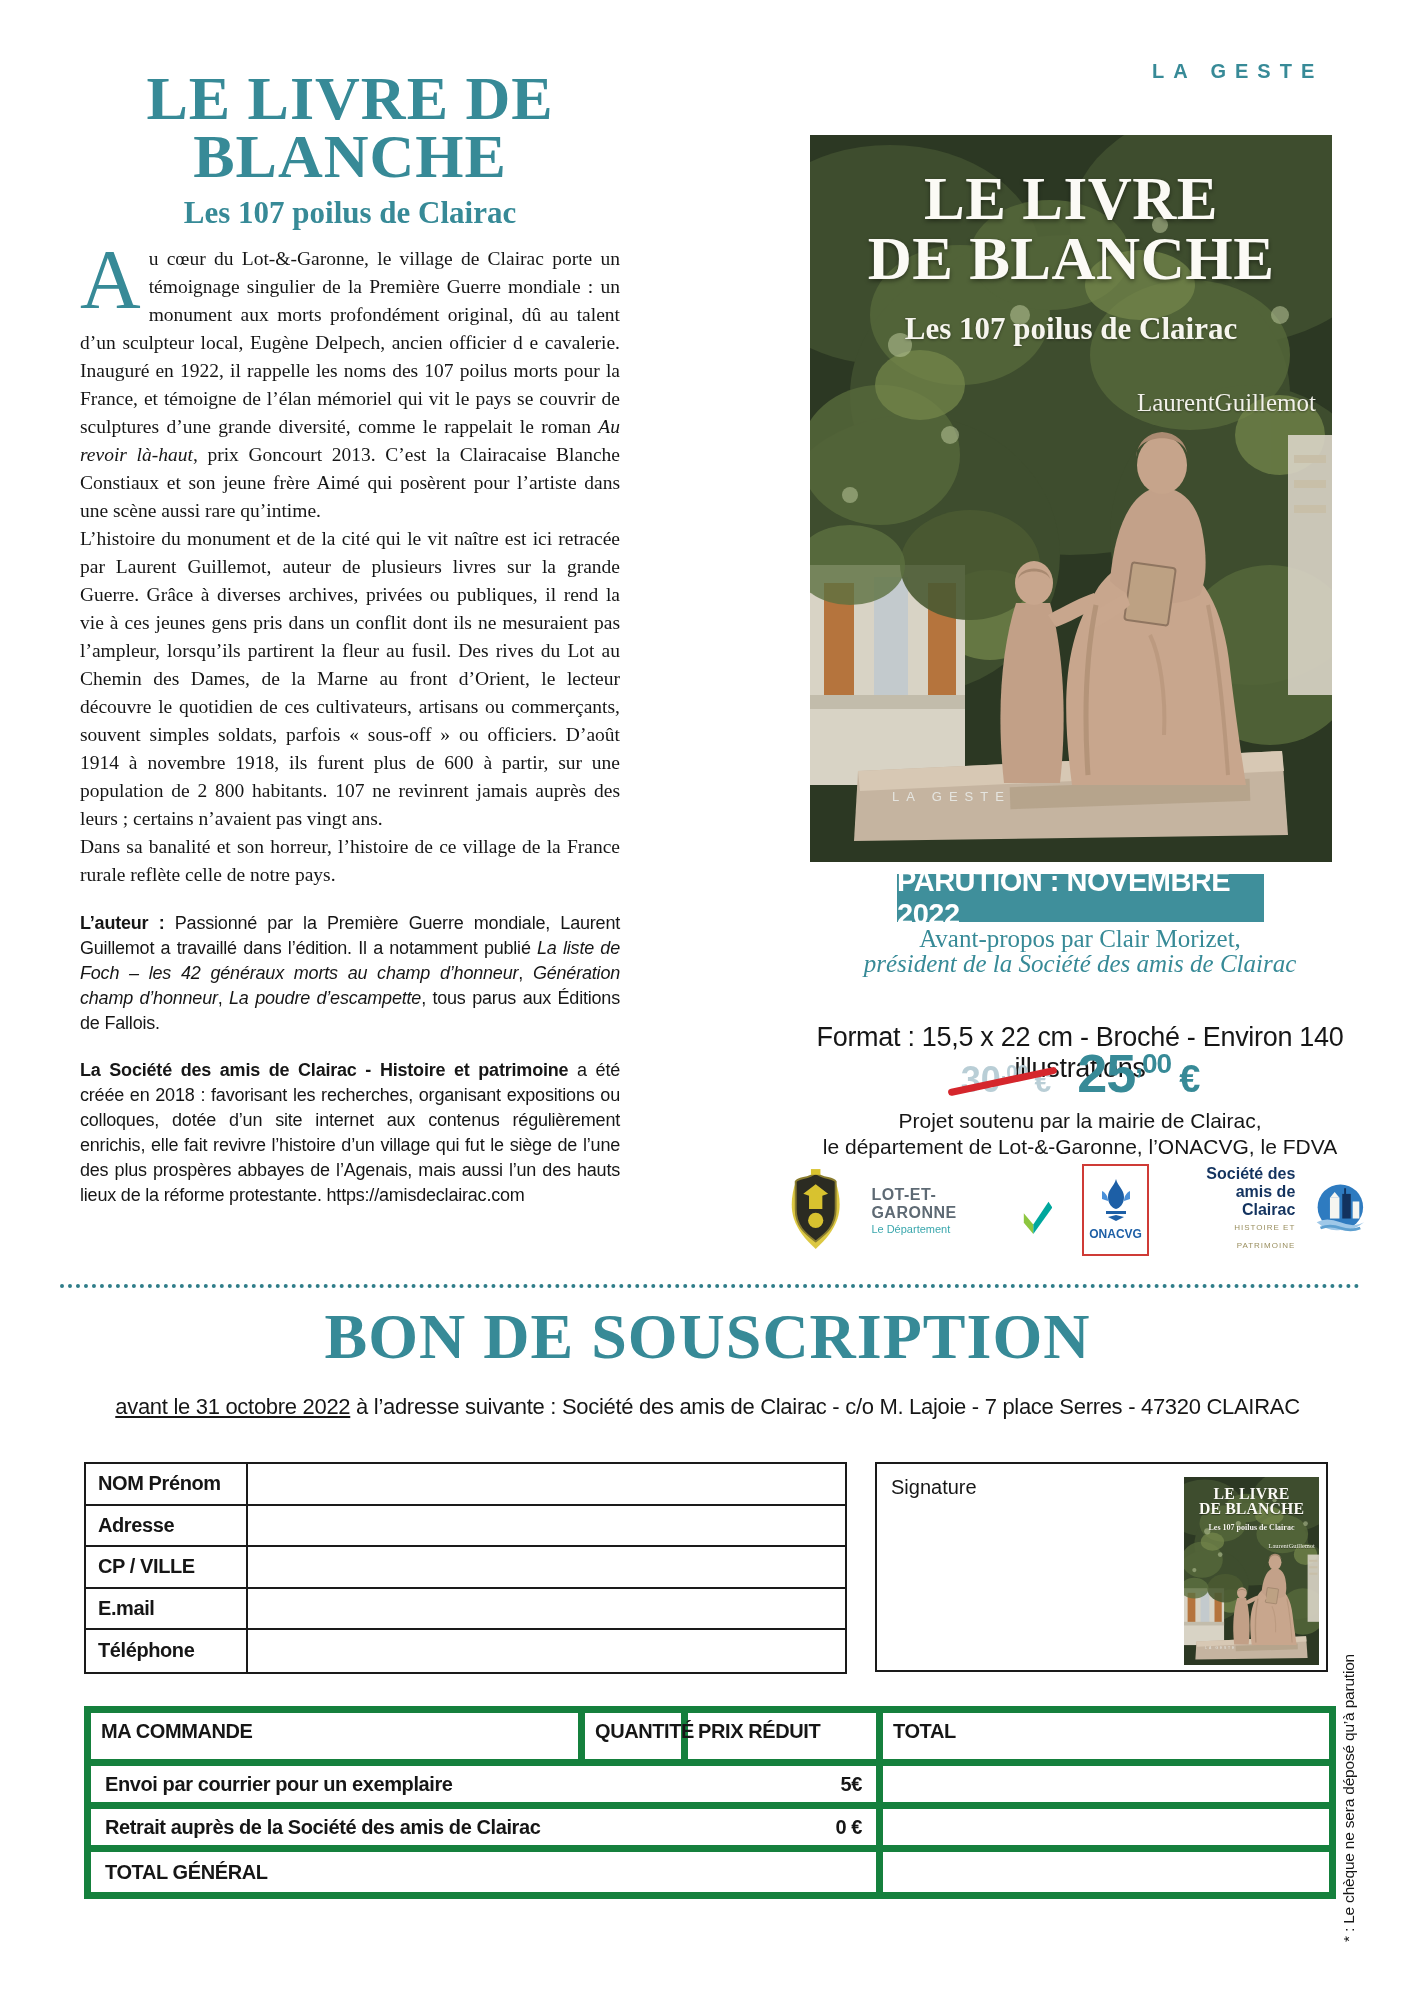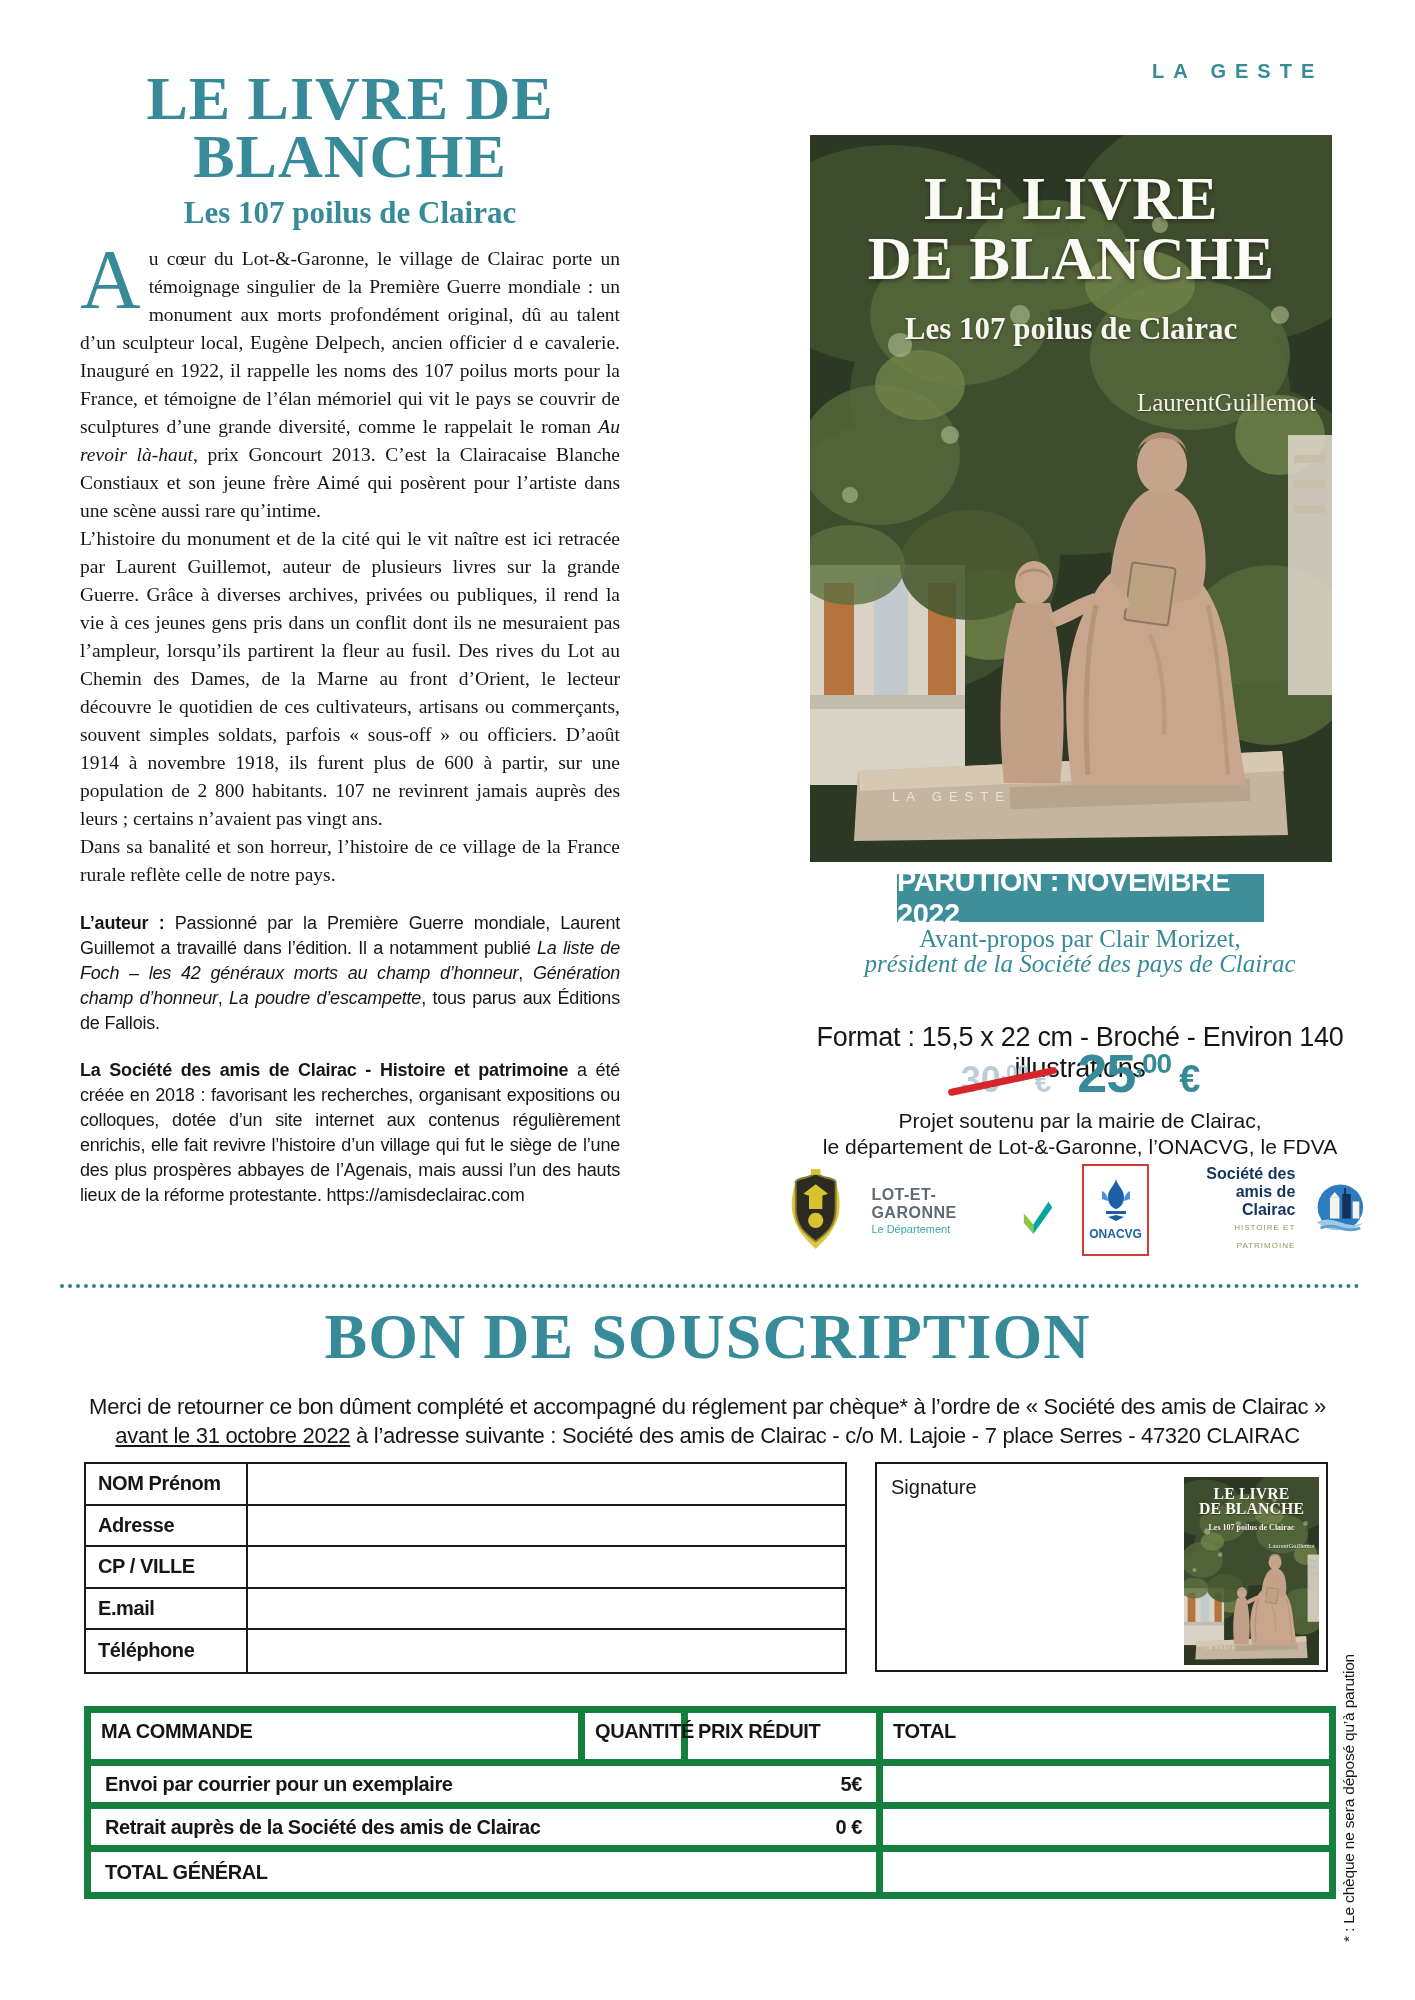--- a/index.html
+++ b/index.html
@@ -212,21 +212,21 @@
     </div>
     <div class="cover-sub">Les 107 poilus de Clairac</div>
     <div class="cover-author">LaurentGuillemot</div>
     <div class="cover-imprint">LA GESTE</div>
   </div>
 
   <div class="parution">PARUTION : NOVEMBRE 2022</div>
 
   <div class="avant">
     <div class="l1">Avant-propos par Clair Morizet,</div>
-    <div class="l2">président de la Société des pays de Clairac</div>
+    <div class="l2">président de la Société des amis de Clairac</div>
   </div>
 
   <div class="format-line">Format : 15,5 x 22 cm - Broché - Environ 140 illustrations</div>
 
   <div class="price-line">
     <span class="price-old"><span>30</span><sup>,00</sup><span class="cur">€</span><i class="slash"></i></span><span class="price-new"><span>25</span><sup>,00</sup><span class="cur">€</span></span>
   </div>
 
   <div class="support">
     <div>Projet soutenu par la mairie de Clairac,</div>
@@ -278,21 +278,20 @@
         <path d="M10 50 Q20 46 31 50 T52 50" stroke="#5ea0d0" stroke-width="3" fill="none"></path>
       </svg>
     </div>
   </div>
 
   <div class="dots"></div>
 
   <div class="bon-title">BON DE SOUSCRIPTION</div>
 
   <div class="intro">
-    <div>Merci de retourner ce bon dûment complété et accompagné du réglement par chèque* à l’ordre de « Société des amis de Clairac »</div>
     <div><span class="u">avant le 31 octobre 2022</span><span> à l’adresse suivante : Société des amis de Clairac - c/o M. Lajoie - 7 place Serres - 47320 CLAIRAC</span></div>
   </div>
 
   <div class="form-table">
     <div class="f-row">
       <div class="f-label">NOM Prénom</div>
       <div class="f-input"></div>
     </div>
     <div class="f-row">
       <div class="f-label">Adresse</div>

